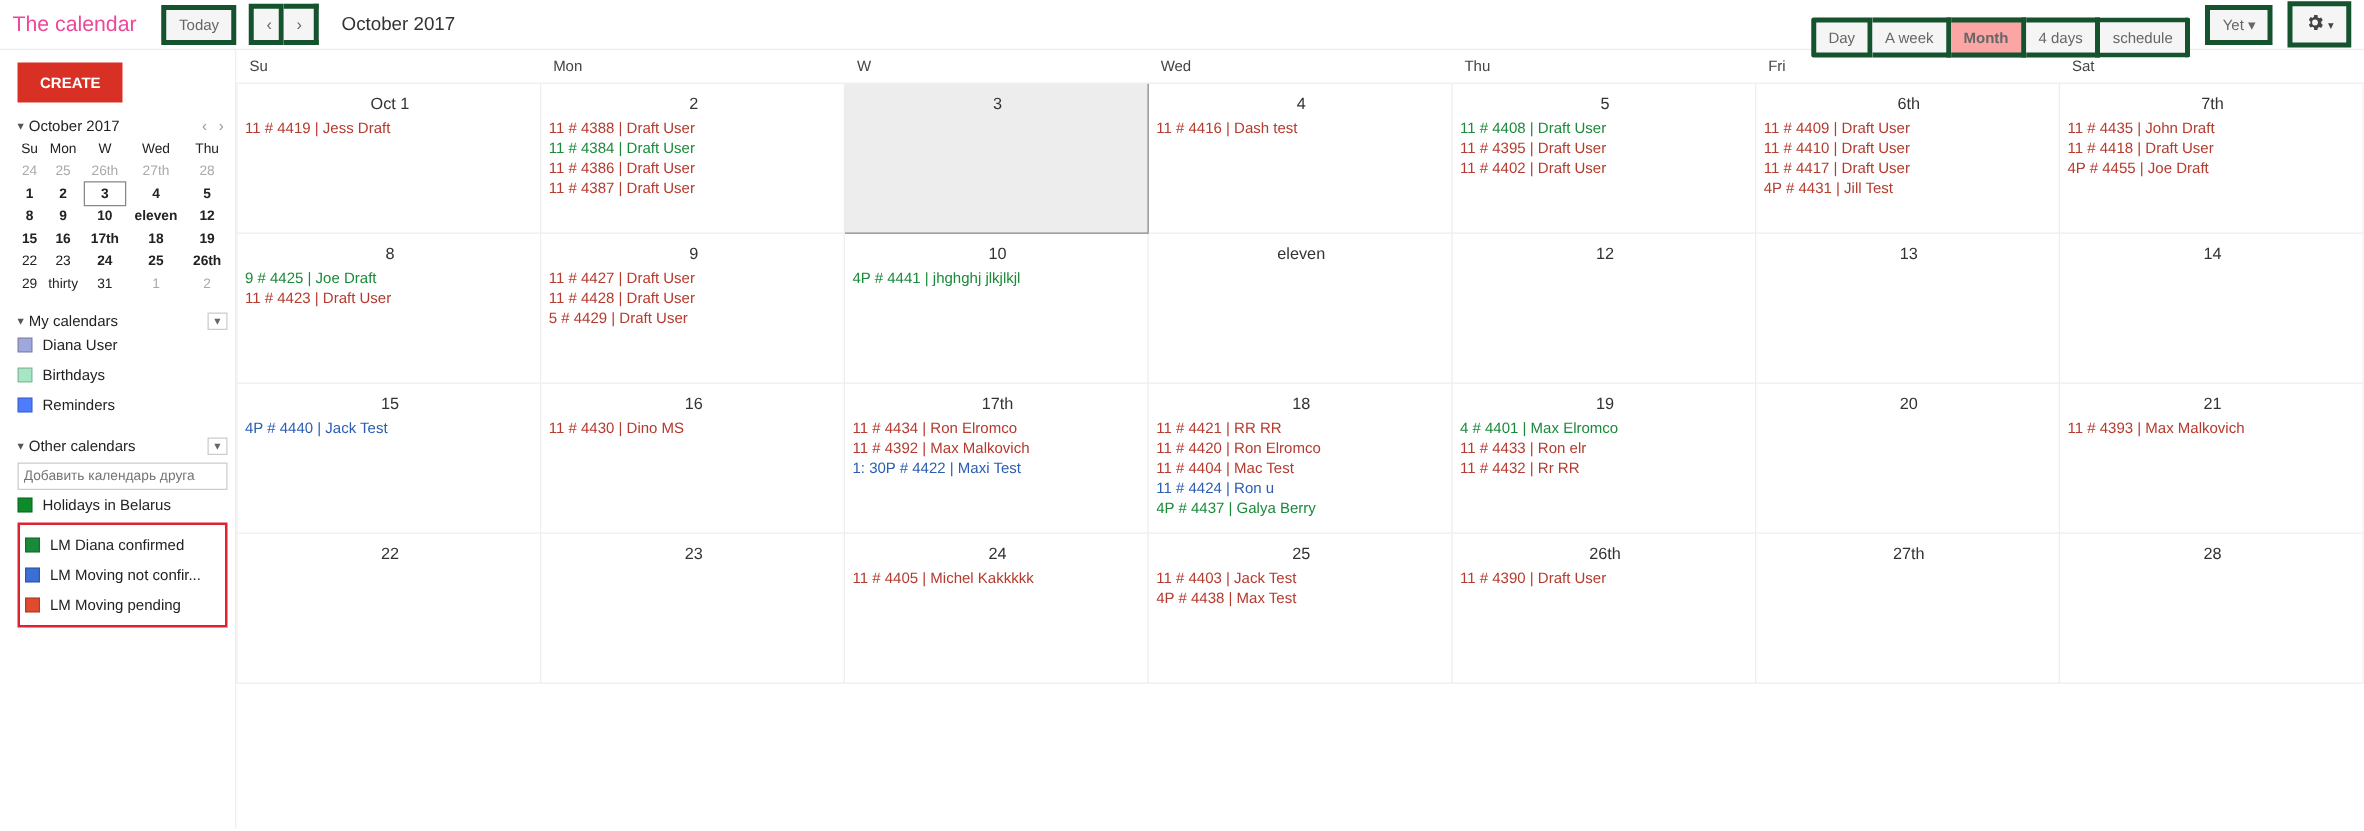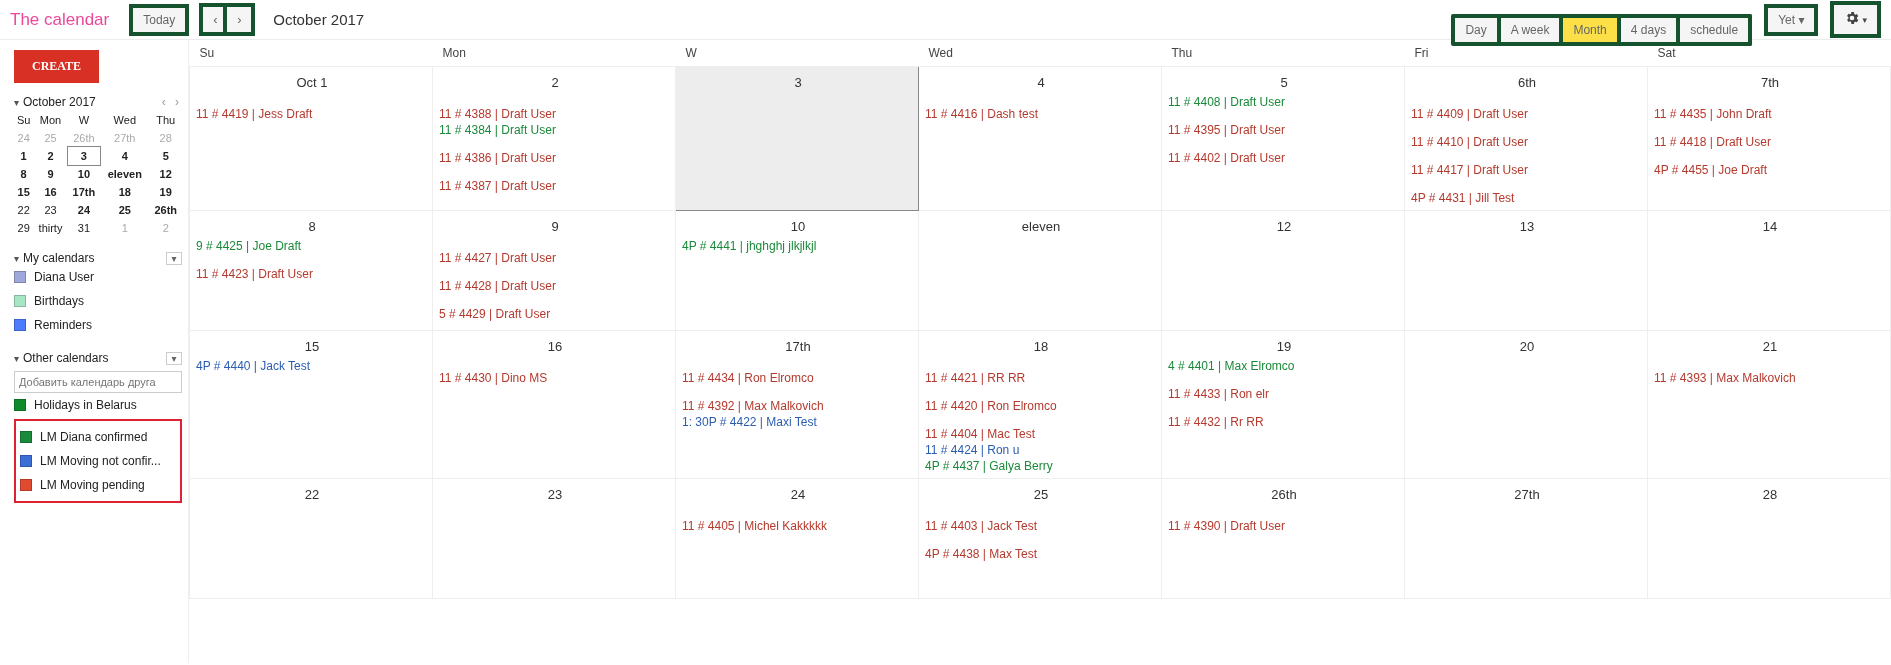--- a/index.html
+++ b/index.html
@@ -9,27 +9,27 @@
   .btn { background: #f5f5f5; border: 4px solid #14532d; padding: 5px 10px; font-size: 12px; cursor: pointer; color: #666; }
   .btn + .btn.joined { border-left: none; }
   .nav-arrows { display: flex; margin-left: 10px; }
   .nav-arrows .btn { width: 28px; text-align: center; font-size: 13px; }
   .title-month { margin-left: 18px; font-size: 15px; color: #333; }
   .spacer { flex: 1; }
   .view-group { display: flex; margin-top: 20px; }
   .view-group .btn { border-radius: 0; }
   .view-group .btn:first-child { border-radius: 2px 0 0 2px; }
   .view-group .btn:last-child { border-radius: 0 2px 2px 0; }
-  .view-group .btn.active { background: #fde047; }
+  .view-group .btn.active { background: #fca5a5; font-weight: bold; }
   .gear { margin-left: 12px; display:flex; align-items:center; }
   .gear svg { width:16px; height:16px; fill:#444; }
 
   .main { display: flex; height: calc(100vh - 42px); }
   .sidebar { width: 188px; padding: 10px 6px 10px 14px; }
-  .create-btn { background: #d93025; color: #fff; border: none; padding: 9px 18px; font-weight: bold; font-size: 12px; margin-bottom: 12px; cursor:pointer;font-family:Liberation Serif, serif; }
+  .create-btn { background: #d93025; color: #fff; border: none; padding: 9px 18px; font-weight: bold; font-size: 12px; margin-bottom: 12px; cursor:pointer; }
   .month-header { display: flex; align-items: center; font-size: 12px; color: #222; margin-bottom:2px;}
   .month-header .tri { margin-right:4px; font-size:10px; color:#555;}
   .month-header .nav { margin-left:auto; color:#999; }
   .month-header .nav span { cursor:pointer; padding:0 3px; }
   .mini table { width: 100%; border-collapse: collapse; font-size: 11px; margin-top:2px; }
   .mini th { font-weight: normal; color:#222; padding:3px 0;}
   .mini td { text-align: center; padding: 3px 0; color:#222; cursor:pointer;}
   .mini td.dim { color:#aaa; }
   .mini td.sel { outline: 1px solid #888; }
   .mini td.bold { font-weight:bold; }
@@ -42,21 +42,21 @@
   .highlight-box { border:2px solid #d23; padding:4px; margin-top:2px;}
 
   .grid-wrap { flex:1; overflow:auto; border-left:1px solid #eee; }
   .cal-table { width:100%; border-collapse: collapse; table-layout: fixed; }
   .cal-table th { text-align:left; padding:6px 10px; font-weight:normal; color:#444; font-size:12px; border-bottom:1px solid #eee;}
   .cal-table td { vertical-align: top; border:1px solid #eee; padding:4px 6px; height:120px; }
   .cal-table td.sel { background:#ededed; border:1px solid #888;}
   .daynum { font-size:13px; color:#333; padding:4px 0 4px 2px;text-align:center; }
   .event { font-size:12px; padding:1px 0; white-space:nowrap; overflow:hidden; text-overflow:ellipsis; cursor:pointer;}
   .c-green { color:#1a8a3a; }
-  .c-red { color:#b53a2e;margin-top:12px; }
+  .c-red { color:#b53a2e; }
   .c-blue { color:#2a5db0; }
 </style>
 </head>
 <body>
 
 <div class="topbar">
   <div class="logo">The calendar</div>
   <button class="btn">Today</button>
   <div class="nav-arrows">
     <button class="btn">‹</button>

